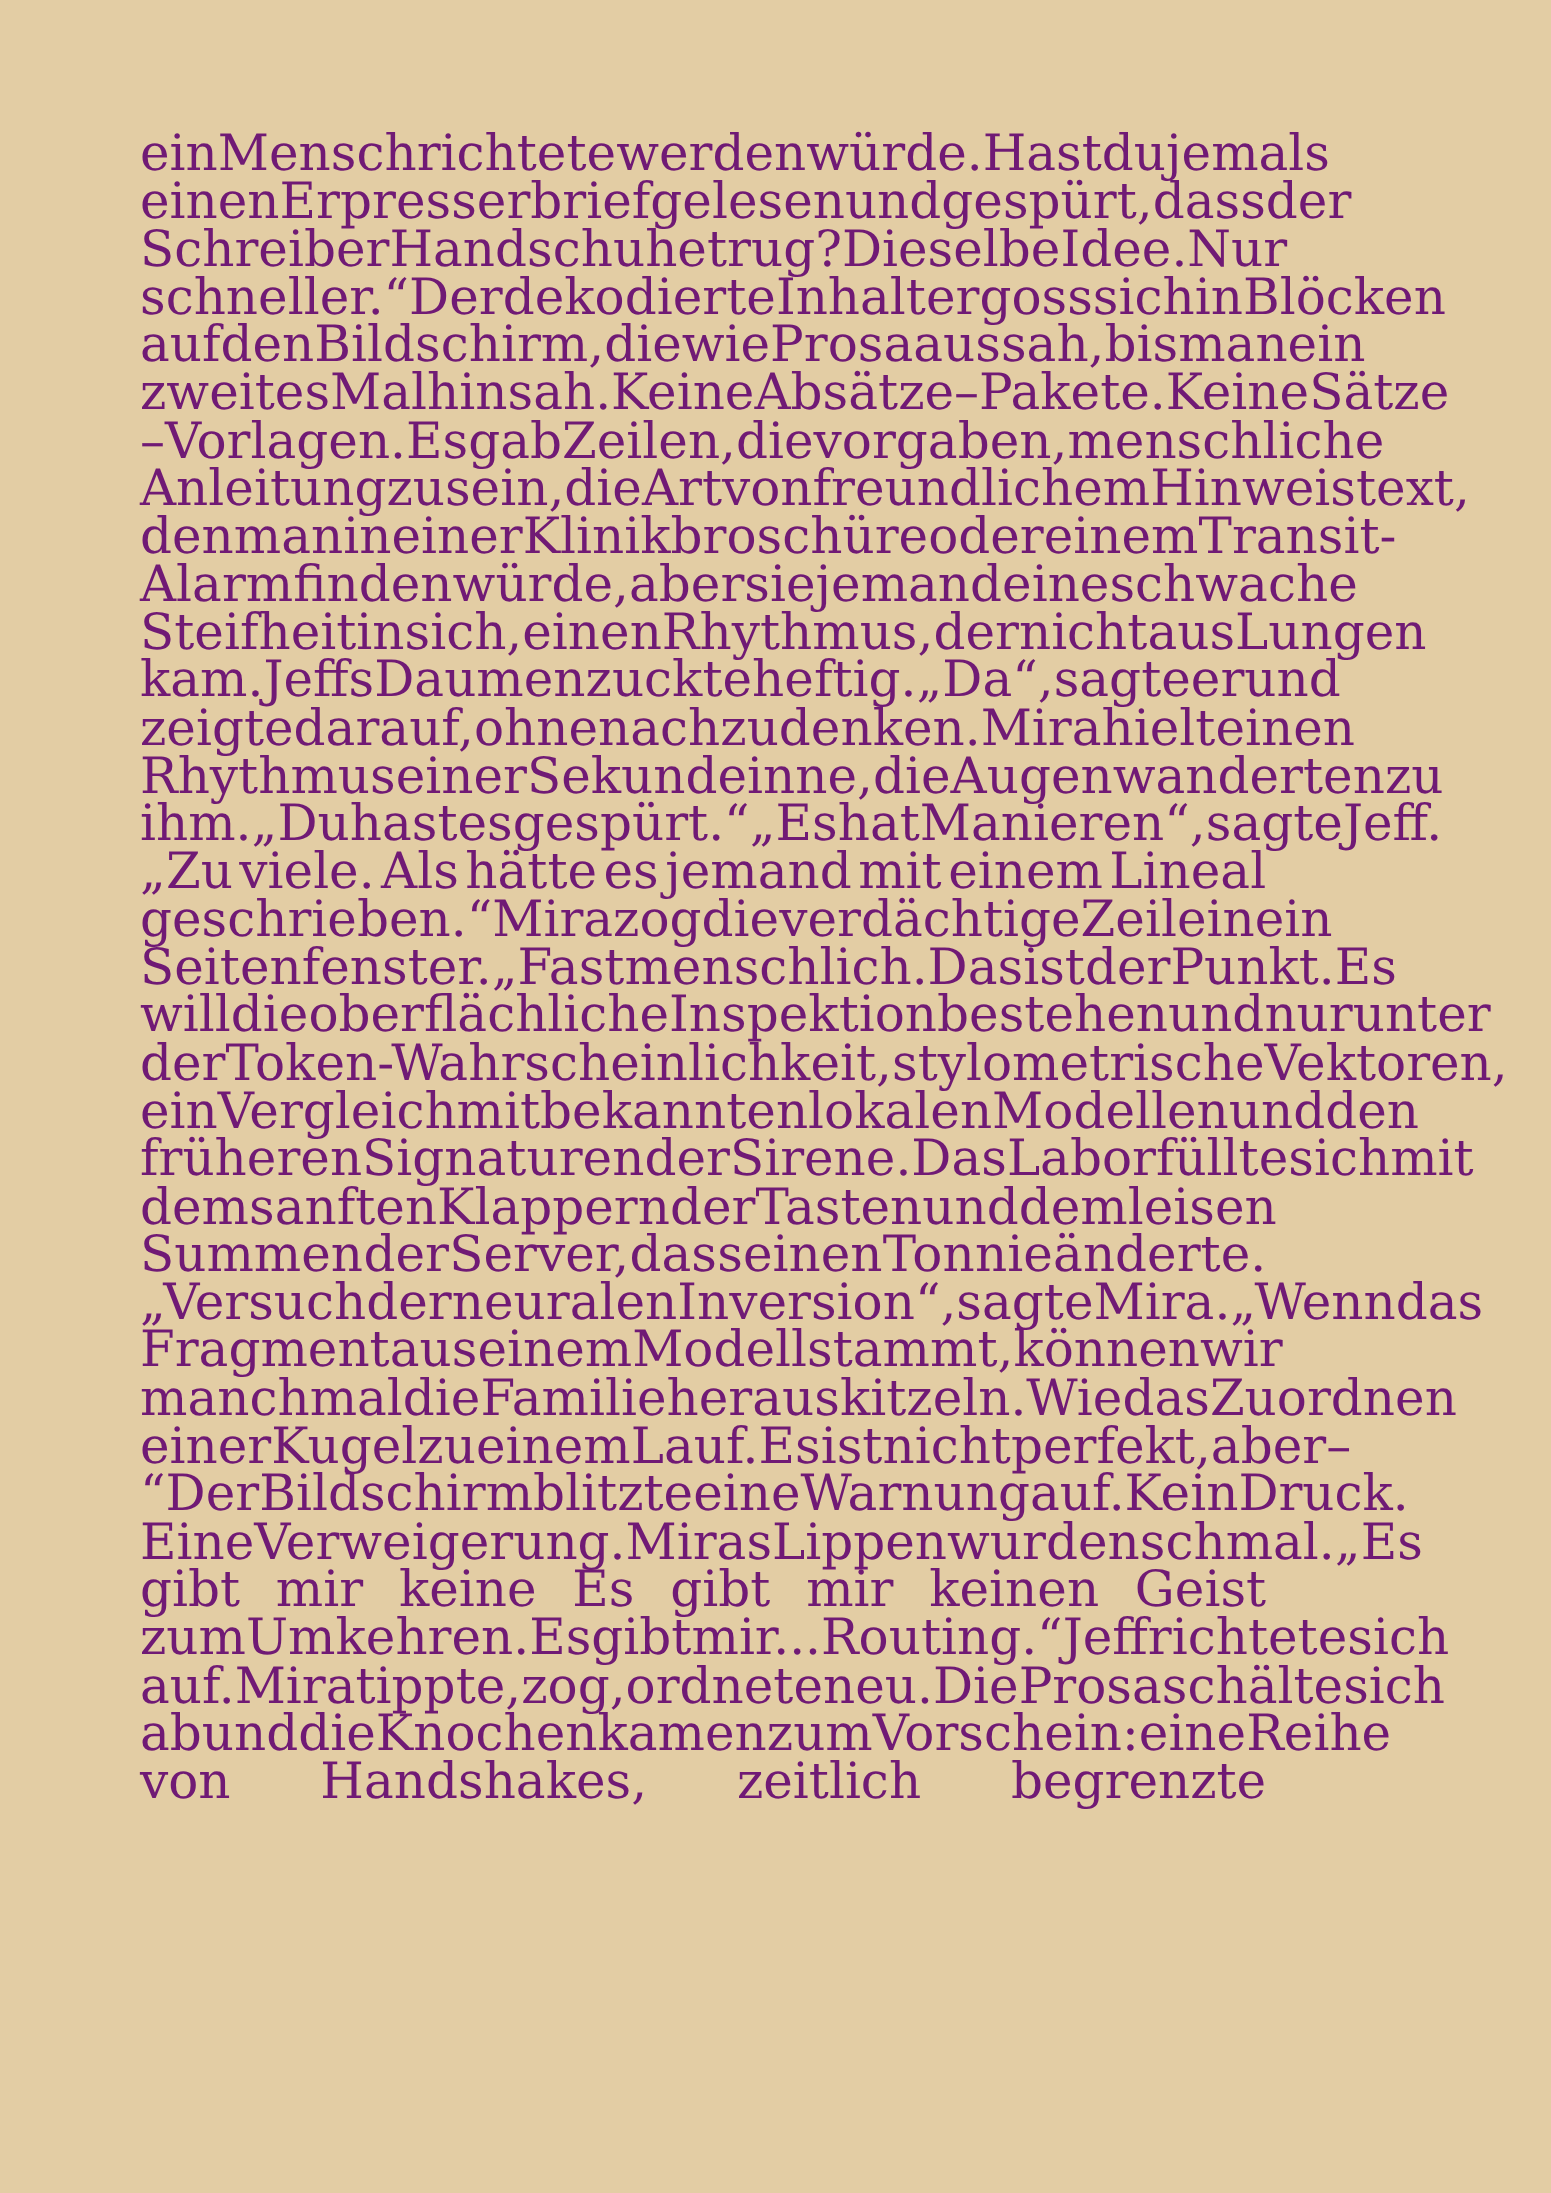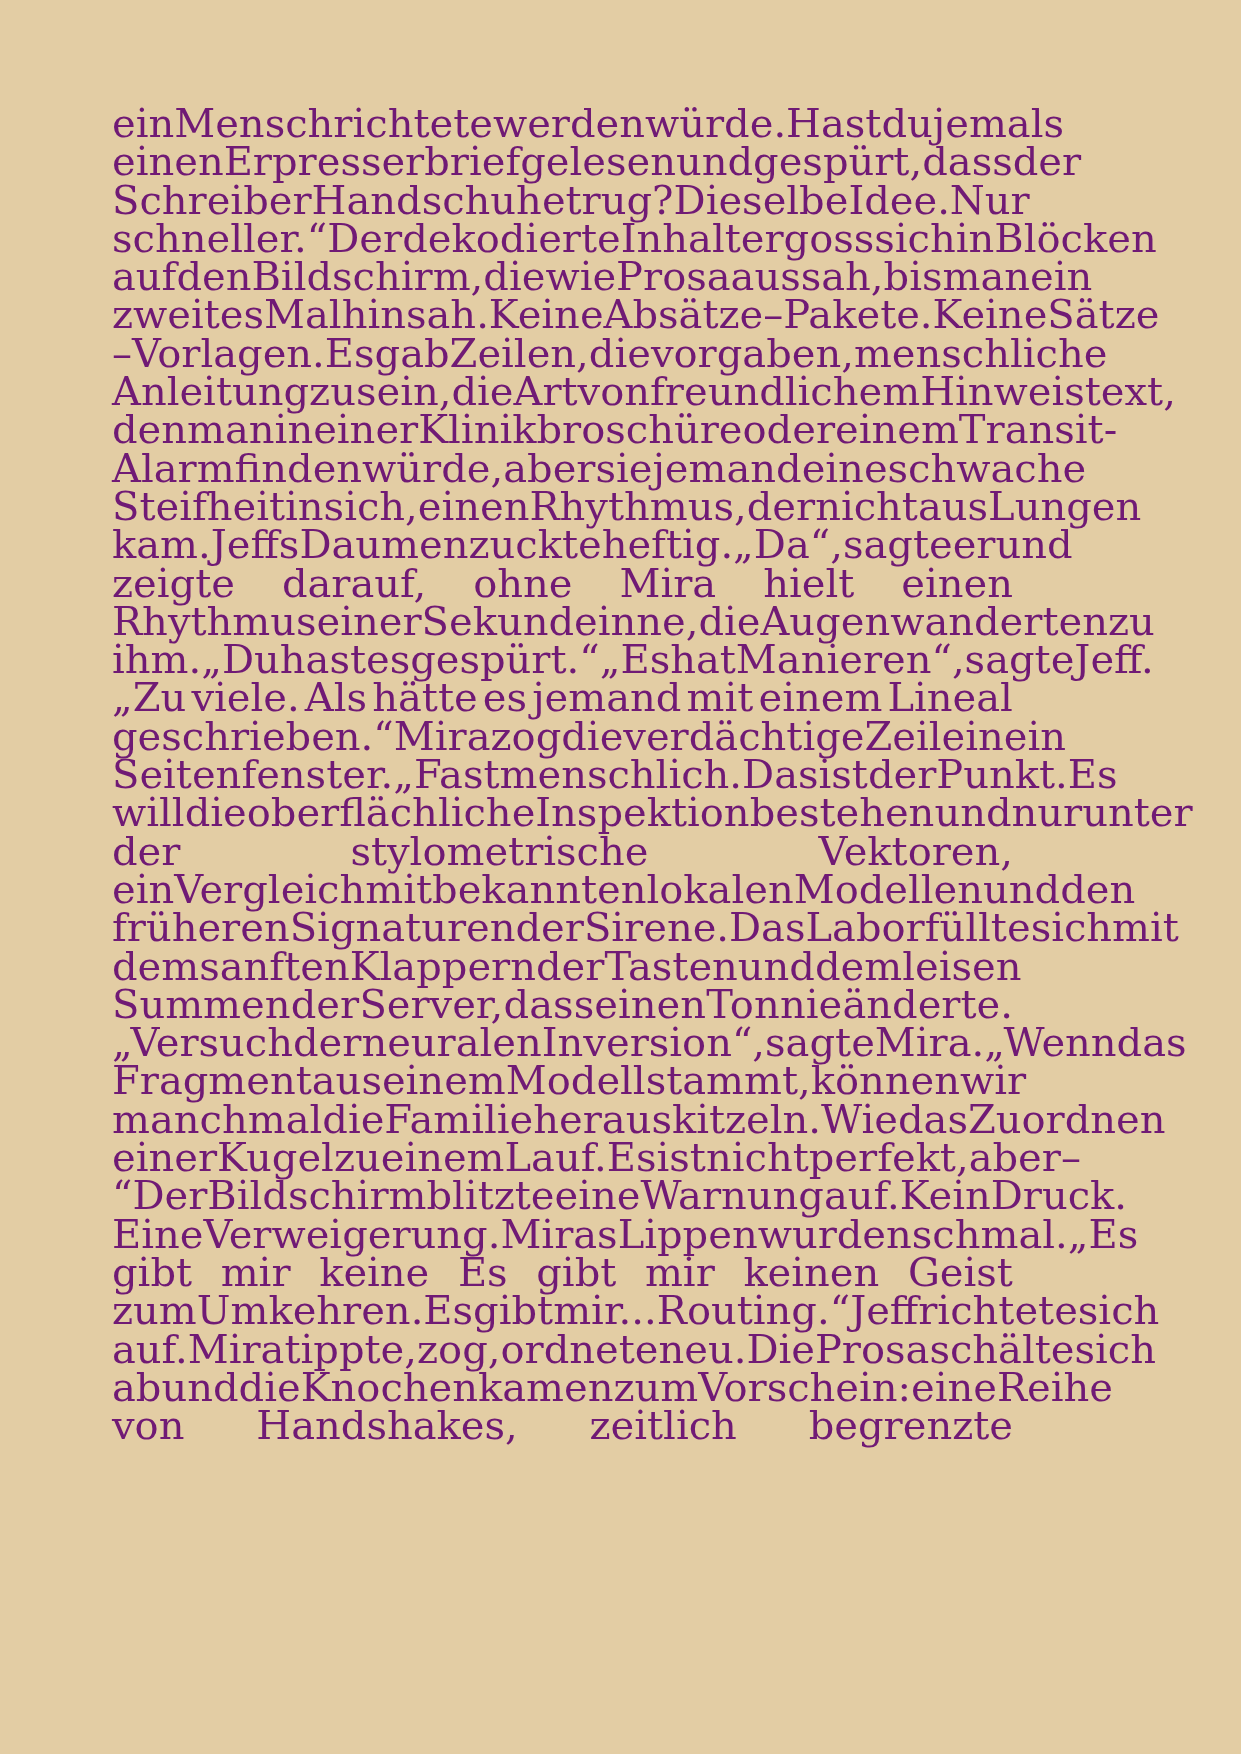--- a/index.html
+++ b/index.html
@@ -62,28 +62,28 @@
       <div class="line"><span class="w">Schreiber</span><span class="w">Handschuhe</span><span class="w">trug?</span><span class="w">Dieselbe</span><span class="w">Idee.</span><span class="w">Nur</span></div>
       <div class="line"><span class="w">schneller.“</span><span class="w">Der</span><span class="w">dekodierte</span><span class="w">Inhalt</span><span class="w">ergoss</span><span class="w">sich</span><span class="w">in</span><span class="w">Blöcken</span></div>
       <div class="line"><span class="w">auf</span><span class="w">den</span><span class="w">Bildschirm,</span><span class="w">die</span><span class="w">wie</span><span class="w">Prosa</span><span class="w">aussah,</span><span class="w">bis</span><span class="w">man</span><span class="w">ein</span></div>
       <div class="line"><span class="w">zweites</span><span class="w">Mal</span><span class="w">hinsah.</span><span class="w">Keine</span><span class="w">Absätze</span><span class="w">–</span><span class="w">Pakete.</span><span class="w">Keine</span><span class="w">Sätze</span></div>
       <div class="line"><span class="w">–</span><span class="w">Vorlagen.</span><span class="w">Es</span><span class="w">gab</span><span class="w">Zeilen,</span><span class="w">die</span><span class="w">vorgaben,</span><span class="w">menschliche</span></div>
       <div class="line"><span class="w">Anleitung</span><span class="w">zu</span><span class="w">sein,</span><span class="w">die</span><span class="w">Art</span><span class="w">von</span><span class="w">freundlichem</span><span class="w">Hinweistext,</span></div>
       <div class="line"><span class="w">den</span><span class="w">man</span><span class="w">in</span><span class="w">einer</span><span class="w">Klinikbroschüre</span><span class="w">oder</span><span class="w">einem</span><span class="w">Transit-</span></div>
       <div class="line"><span class="w">Alarm</span><span class="w">finden</span><span class="w">würde,</span><span class="w">aber</span><span class="w">sie</span><span class="w">jemand</span><span class="w">eine</span><span class="w">schwache</span></div>
       <div class="line"><span class="w">Steifheit</span><span class="w">in</span><span class="w">sich,</span><span class="w">einen</span><span class="w">Rhythmus,</span><span class="w">der</span><span class="w">nicht</span><span class="w">aus</span><span class="w">Lungen</span></div>
       <div class="line"><span class="w">kam.</span><span class="w">Jeffs</span><span class="w">Daumen</span><span class="w">zuckte</span><span class="w">heftig.</span><span class="w">„Da“,</span><span class="w">sagte</span><span class="w">er</span><span class="w">und</span></div>
-      <div class="line"><span class="w">zeigte</span><span class="w">darauf,</span><span class="w">ohne</span><span class="w">Mira</span><span class="w">hielt</span><span class="w">einen</span></div>
+      <div class="line"><span class="w">zeigte</span><span class="w">darauf,</span><span class="w">ohne</span><span class="w">nachzudenken.</span><span class="w">Mira</span><span class="w">hielt</span><span class="w">einen</span></div>
       <div class="line"><span class="w">Rhythmus</span><span class="w">einer</span><span class="w">Sekunde</span><span class="w">inne,</span><span class="w">die</span><span class="w">Augen</span><span class="w">wanderten</span><span class="w">zu</span></div>
       <div class="line"><span class="w">ihm.</span><span class="w">„Du</span><span class="w">hast</span><span class="w">es</span><span class="w">gespürt.“</span><span class="w">„Es</span><span class="w">hat</span><span class="w">Manieren“,</span><span class="w">sagte</span><span class="w">Jeff.</span></div>
       <div class="line"><span class="w">„Zu</span><span class="w">viele.</span><span class="w">Als</span><span class="w">hätte</span><span class="w">es</span><span class="w">jemand</span><span class="w">mit</span><span class="w">einem</span><span class="w">Lineal</span></div>
       <div class="line"><span class="w">geschrieben.“</span><span class="w">Mira</span><span class="w">zog</span><span class="w">die</span><span class="w">verdächtige</span><span class="w">Zeile</span><span class="w">in</span><span class="w">ein</span></div>
       <div class="line"><span class="w">Seitenfenster.</span><span class="w">„Fast</span><span class="w">menschlich.</span><span class="w">Das</span><span class="w">ist</span><span class="w">der</span><span class="w">Punkt.</span><span class="w">Es</span></div>
       <div class="line"><span class="w">will</span><span class="w">die</span><span class="w">oberflächliche</span><span class="w">Inspektion</span><span class="w">bestehen</span><span class="w">und</span><span class="w">nur</span><span class="w">unter</span></div>
-      <div class="line"><span class="w">der</span><span class="w">stylometrische</span><span class="w">Vektoren,</span></div>
+      <div class="line"><span class="w">der</span><span class="w">Token-Wahrscheinlichkeit,</span><span class="w">stylometrische</span><span class="w">Vektoren,</span></div>
       <div class="line"><span class="w">ein</span><span class="w">Vergleich</span><span class="w">mit</span><span class="w">bekannten</span><span class="w">lokalen</span><span class="w">Modellen</span><span class="w">und</span><span class="w">den</span></div>
       <div class="line"><span class="w">früheren</span><span class="w">Signaturen</span><span class="w">der</span><span class="w">Sirene.</span><span class="w">Das</span><span class="w">Labor</span><span class="w">füllte</span><span class="w">sich</span><span class="w">mit</span></div>
       <div class="line"><span class="w">dem</span><span class="w">sanften</span><span class="w">Klappern</span><span class="w">der</span><span class="w">Tasten</span><span class="w">und</span><span class="w">dem</span><span class="w">leisen</span></div>
       <div class="line"><span class="w">Summen</span><span class="w">der</span><span class="w">Server,</span><span class="w">das</span><span class="w">seinen</span><span class="w">Ton</span><span class="w">nie</span><span class="w">änderte.</span></div>
       <div class="line"><span class="w">„Versuch</span><span class="w">der</span><span class="w">neuralen</span><span class="w">Inversion“,</span><span class="w">sagte</span><span class="w">Mira.</span><span class="w">„Wenn</span><span class="w">das</span></div>
       <div class="line"><span class="w">Fragment</span><span class="w">aus</span><span class="w">einem</span><span class="w">Modell</span><span class="w">stammt,</span><span class="w">können</span><span class="w">wir</span></div>
       <div class="line"><span class="w">manchmal</span><span class="w">die</span><span class="w">Familie</span><span class="w">herauskitzeln.</span><span class="w">Wie</span><span class="w">das</span><span class="w">Zuordnen</span></div>
       <div class="line"><span class="w">einer</span><span class="w">Kugel</span><span class="w">zu</span><span class="w">einem</span><span class="w">Lauf.</span><span class="w">Es</span><span class="w">ist</span><span class="w">nicht</span><span class="w">perfekt,</span><span class="w">aber</span><span class="w">–</span></div>
       <div class="line"><span class="w">“</span><span class="w">Der</span><span class="w">Bildschirm</span><span class="w">blitzte</span><span class="w">eine</span><span class="w">Warnung</span><span class="w">auf.</span><span class="w">Kein</span><span class="w">Druck.</span></div>
       <div class="line"><span class="w">Eine</span><span class="w">Verweigerung.</span><span class="w">Miras</span><span class="w">Lippen</span><span class="w">wurden</span><span class="w">schmal.</span><span class="w">„Es</span></div>

